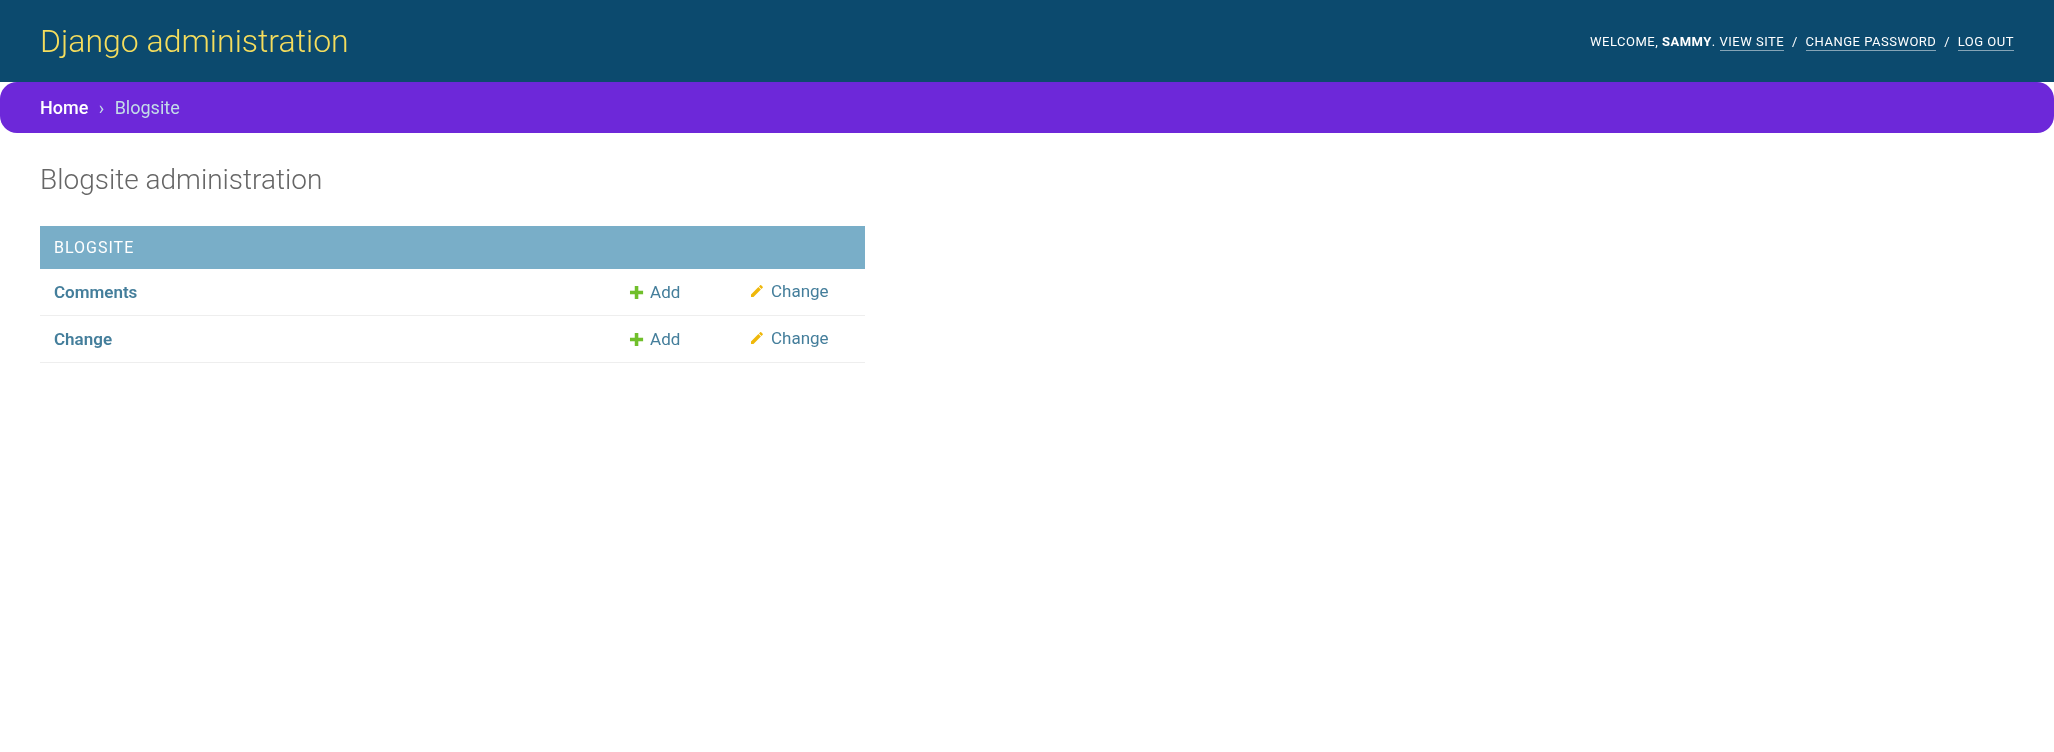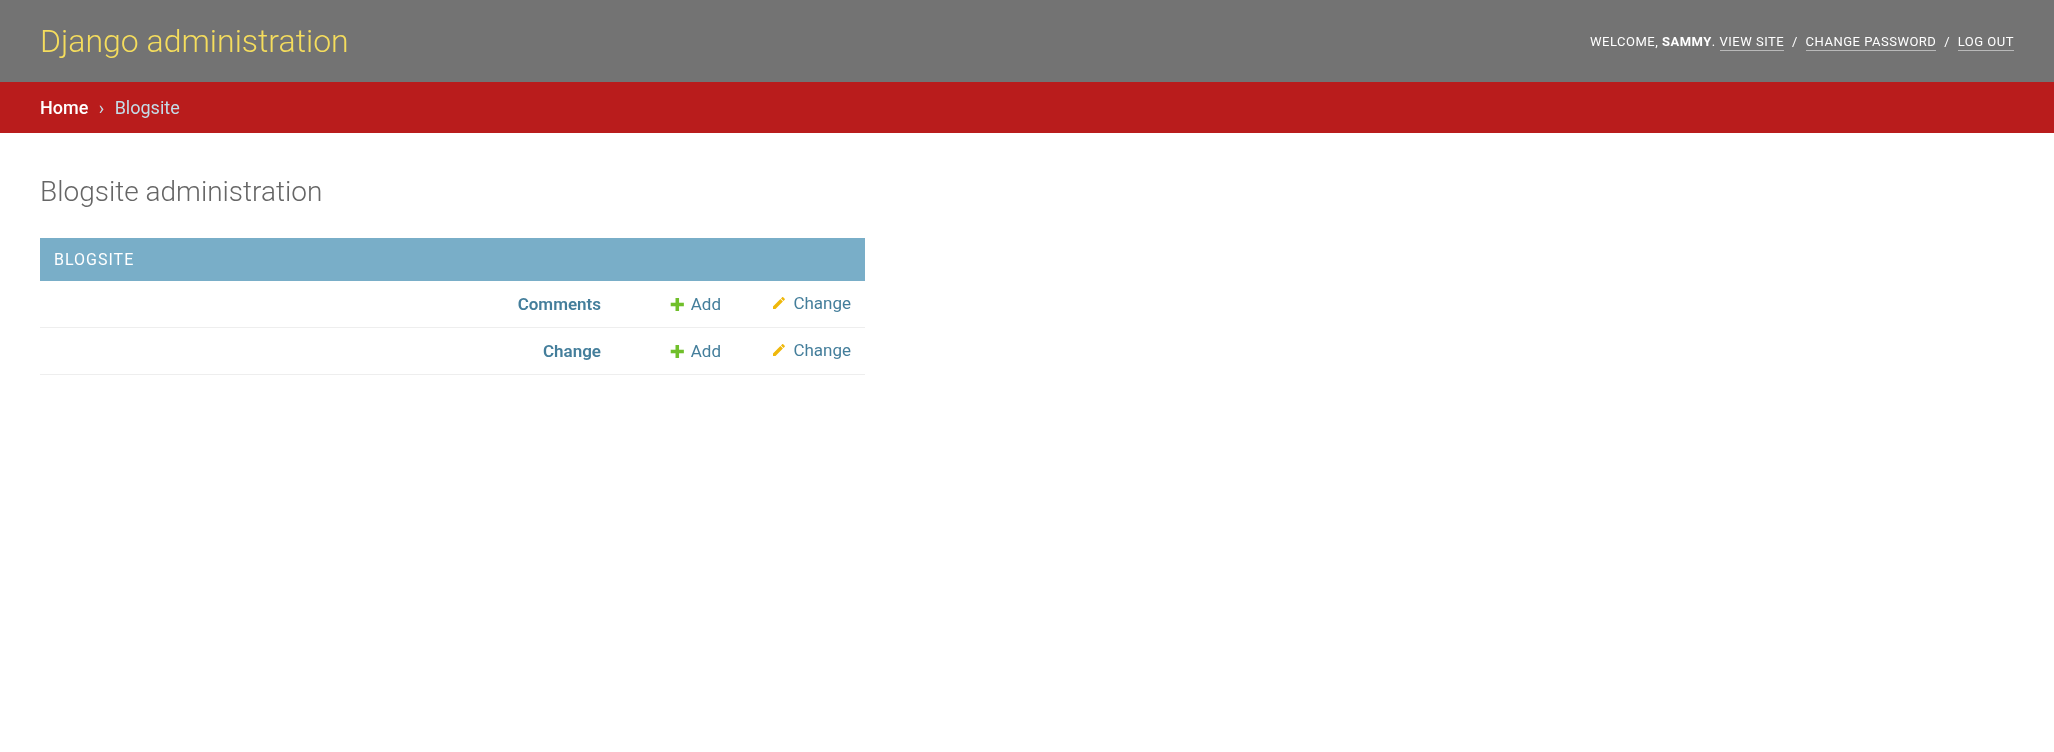--- a/index.html
+++ b/index.html
@@ -6,21 +6,21 @@
       margin: 0;
       padding: 0;
       box-sizing: border-box;
     }
     body {
       font-family: "Roboto", "Lucida Grande", "DejaVu Sans", "Bitstream Vera Sans", Verdana, Arial, sans-serif;
       background: #fff;
       color: #333;
     }
     #header {
-      background: #737373;
+      background: #0c4a6e;
       color: #fff;
       padding: 20px 40px;
       display: flex;
       justify-content: space-between;
       align-items: center;
       min-height: 82px;
     }
     #branding h1 {
       color: #f5dd5d;
       font-weight: 300;
@@ -40,24 +40,25 @@
       padding-bottom: 1px;
     }
     #user-tools strong {
       font-weight: bold;
     }
     #user-tools .sep {
       color: #fff;
       margin: 0 4px;
     }
     .breadcrumbs {
-      background: #b91c1c;
+      background: #6d28d9;
       color: #c4dce8;
       padding: 15px 40px;
       font-size: 18px;
+      border-radius: 17px;
     }
     .breadcrumbs a {
       color: #fff;
       text-decoration: none;
       font-weight: 500;
     }
     .breadcrumbs .bc-sep {
       color: #c4dce8;
       margin: 0 6px;
     }
@@ -65,21 +66,20 @@
       color: #c4dce8;
     }
     #content {
       padding: 30px 40px;
     }
     #content h1 {
       font-weight: 300;
       font-size: 28px;
       color: #666;
       margin-bottom: 30px;
-      margin-top: 12px;
     }
     .module {
       width: 825px;
       border: none;
     }
     .module caption, .module .caption {
       background: #79aec8;
       color: #fff;
       font-size: 16px;
       font-weight: 400;
@@ -90,21 +90,21 @@
     .module table {
       width: 100%;
       border-collapse: collapse;
     }
     .module tr {
       border-bottom: 1px solid #eee;
     }
     .module td, .module th {
       padding: 12px 14px;
       font-size: 17px;
-      text-align: right;
+      text-align: left;
       vertical-align: middle;
     }
     .module th a {
       color: #447e9b;
       font-weight: 600;
       text-decoration: none;
     }
     .addlink, .changelink {
       color: #447e9b;
       text-decoration: none;

